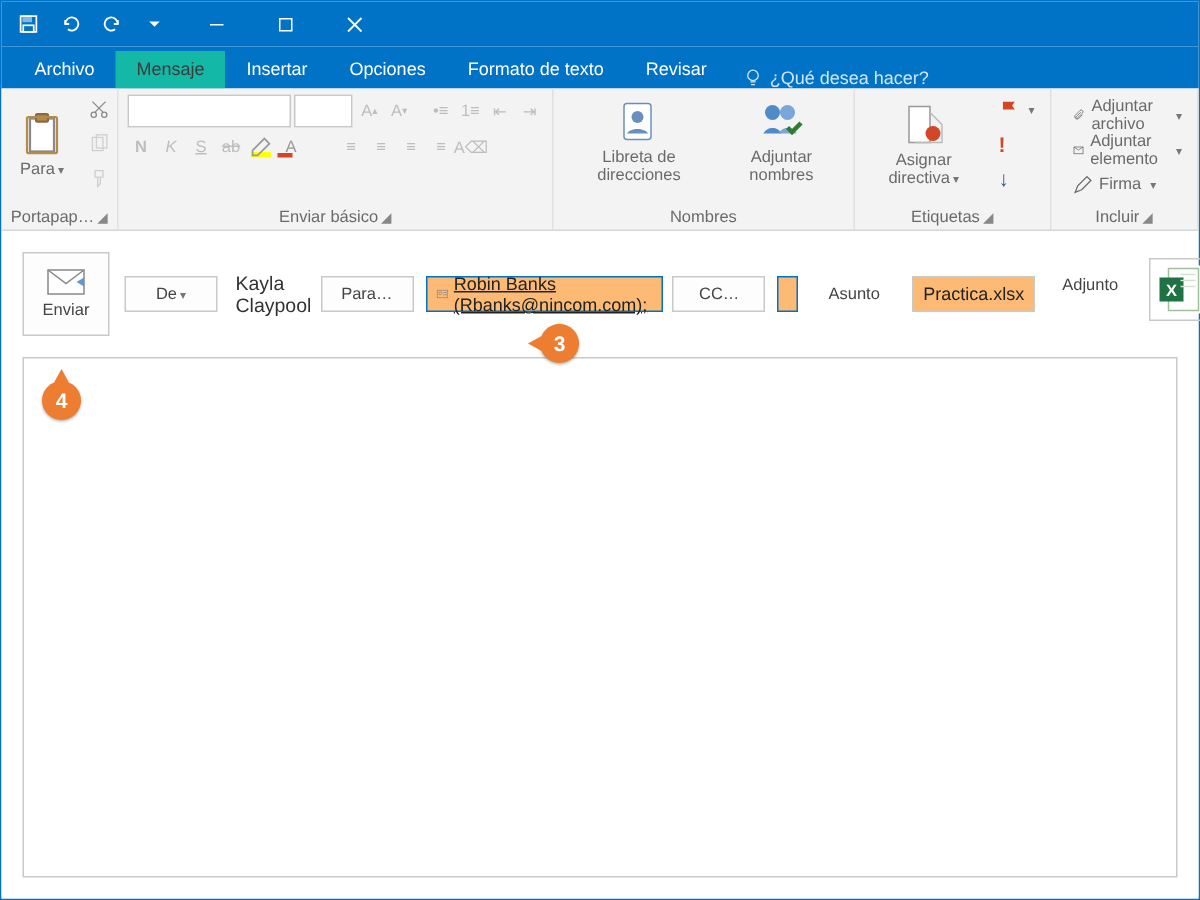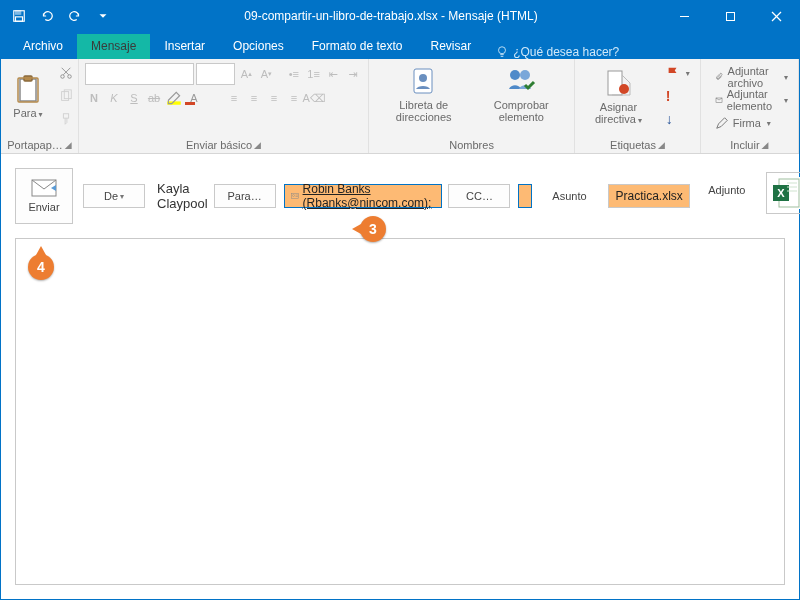--- a/index.html
+++ b/index.html
@@ -82,21 +82,20 @@
             <path d="M12 8 A5 5 0 1 0 10 12"></path>
             <path d="M12 5v3h-3"></path>
           </svg>
         </div>
       <div class="qbtn">
           <svg viewBox="0 0 16 16" fill="currentColor">
             <path d="M4 6l4 4 4-4z"></path>
           </svg>
         </div>
     </div>
-    <div class="titletext">09-compartir-un-libro-de-trabajo.xlsx  -  Mensaje (HTML)</div>
     <div class="winctrls">
       <div class="wbtn">
           <svg viewBox="0 0 11 11" stroke="currentColor">
             <line x1="1" y1="5.5" x2="10" y2="5.5"></line>
           </svg>
         </div>
       <div class="wbtn">
           <svg viewBox="0 0 11 11" fill="none" stroke="currentColor">
             <rect x="1.5" y="1.5" width="8" height="8"></rect>
           </svg>
@@ -225,21 +224,21 @@
         <div class="bigbtn">
           <div class="ico">
               <svg viewBox="0 0 32 32">
                 <circle cx="10" cy="10" r="5" fill="#4f8ac9"></circle>
                 <circle cx="20" cy="10" r="5" fill="#7aa7d9"></circle>
                 <path d="M4 24c2-5 10-5 12 0" fill="#4f8ac9"></path>
                 <path d="M14 24c2-5 10-5 12 0" fill="#7aa7d9"></path>
                 <path d="M20 20l3 3 6-6" stroke="#2e7d32" stroke-width="3" fill="none"></path>
               </svg>
             </div>
-          <div class="lbl">Comprobar elemento</div>
+          <div class="lbl">Adjuntar nombres</div>
         </div>
       </div>
       <div class="glabel">
           <span>Nombres</span>
         </div>
     </div>
 
     <div class="group" style="min-width:100px">
       <div class="grow">
         <div class="bigbtn">

